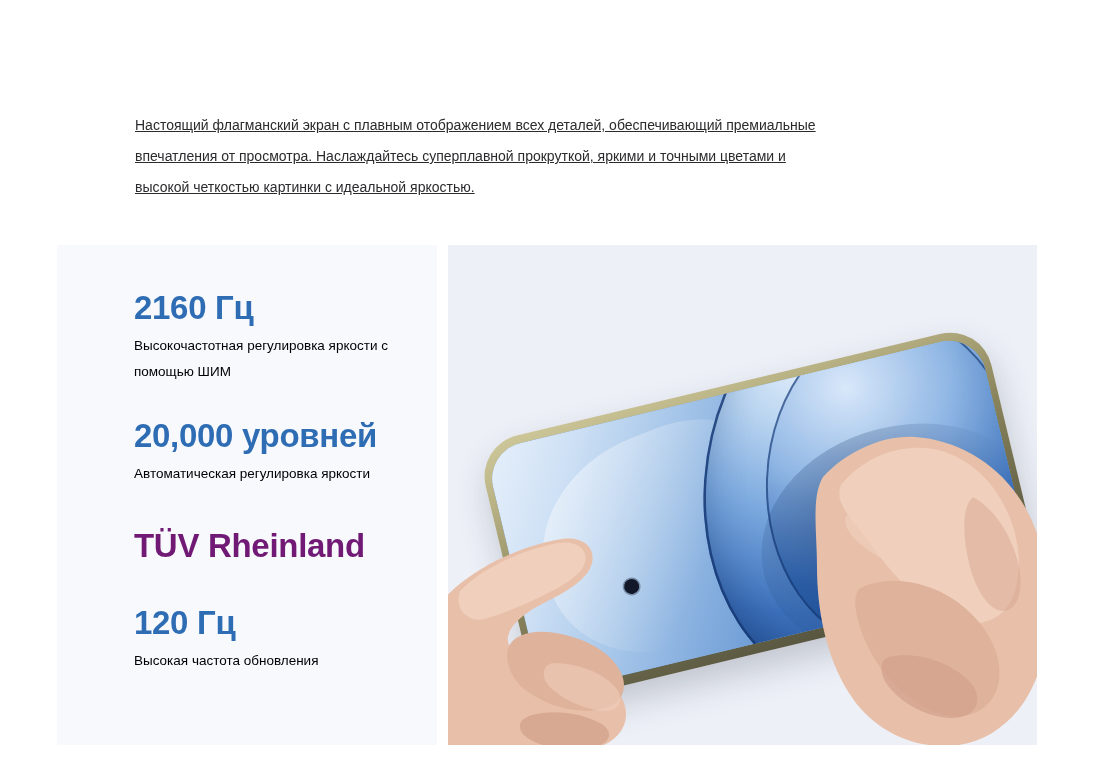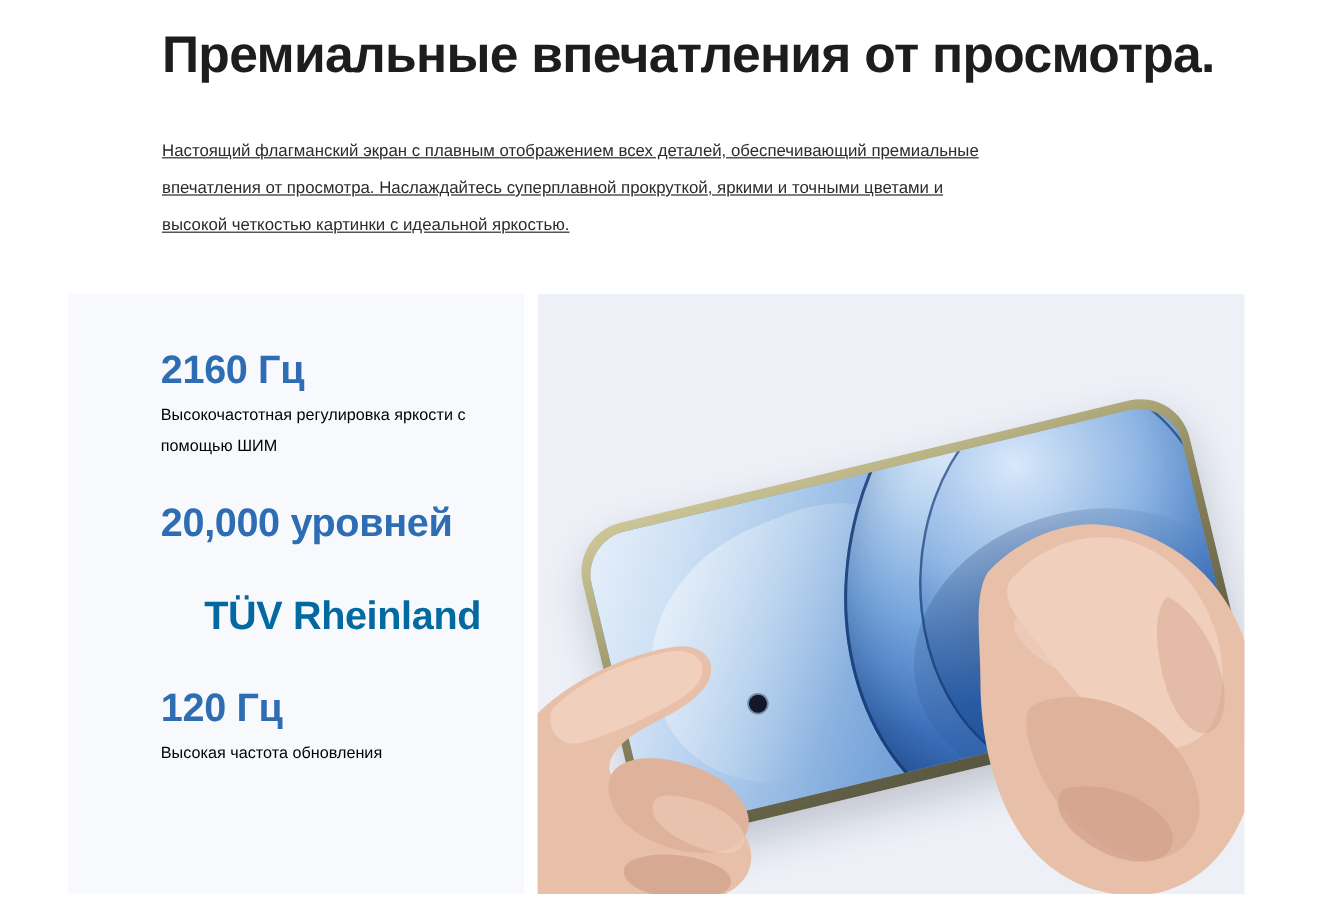--- a/index.html
+++ b/index.html
@@ -64,21 +64,21 @@
   .spec-item { margin-bottom: 30px; }
   .spec-item:last-child { margin-bottom: 0; }
   .spec-value {
     font-size: 33px;
     line-height: 36px;
     font-weight: 700;
     color: #2e6db4;
     letter-spacing: -0.3px;
     margin-bottom: 7px;
   }
-  .spec-value.light { color: #0369a1; font-weight: 600; text-align: center; }
+  .spec-value.light { color: #701a75; font-weight: 600; }
   .spec-desc {
     font-size: 13.5px;
     line-height: 26px;
     color: #000000;
     max-width: 300px;
   }
   
   .spec-item.i1 { margin-bottom: 33px; }
   .spec-item.i2 { margin-bottom: 41px; }
   .spec-item.i3 { margin-bottom: 41px; }
@@ -214,35 +214,35 @@
   .skin-a { fill: #e8c0aa; }
   .skin-b { fill: #dfb29b; }
   .skin-c { fill: #f0d0bd; }
   .skin-d { fill: #d2a18b; }
 </style>
 </head>
 <body>
 
 <div class="page">
 
-  <h1 class="headline">Премиальные впечатления от просмотра.</h1>
 
   <p class="intro">Настоящий флагманский экран с плавным отображением всех деталей, обеспечивающий премиальные впечатления от просмотра. Наслаждайтесь суперплавной прокруткой, яркими и точными цветами и высокой четкостью картинки с идеальной яркостью.</p>
 
   <div class="panels">
 
     <div class="spec-panel">
 
       <div class="spec-item i1">
         <div class="spec-value">2160 Гц</div>
         <div class="spec-desc">Высокочастотная регулировка яркости с помощью ШИМ</div>
       </div>
 
       <div class="spec-item i2">
         <div class="spec-value">20,000 уровней</div>
+        <div class="spec-desc">Автоматическая регулировка яркости</div>
       </div>
 
       <div class="spec-item i3">
         <div class="spec-value light">TÜV Rheinland</div>
       </div>
 
       <div class="spec-item">
         <div class="spec-value">120 Гц</div>
         <div class="spec-desc">Высокая частота обновления</div>
       </div>

